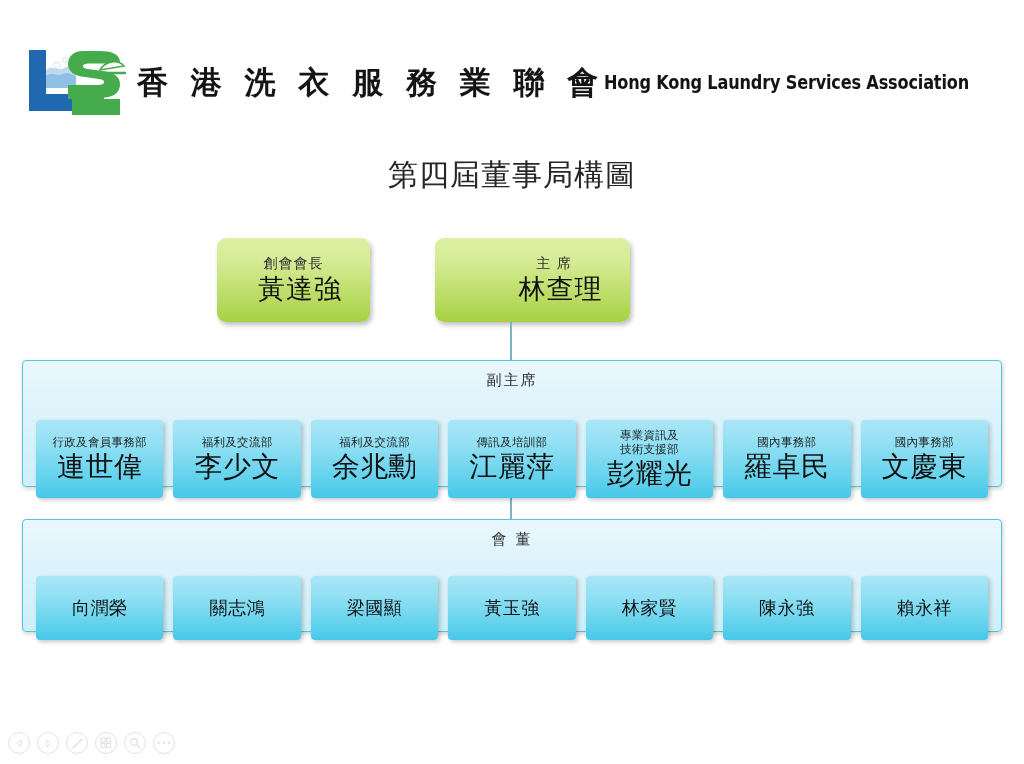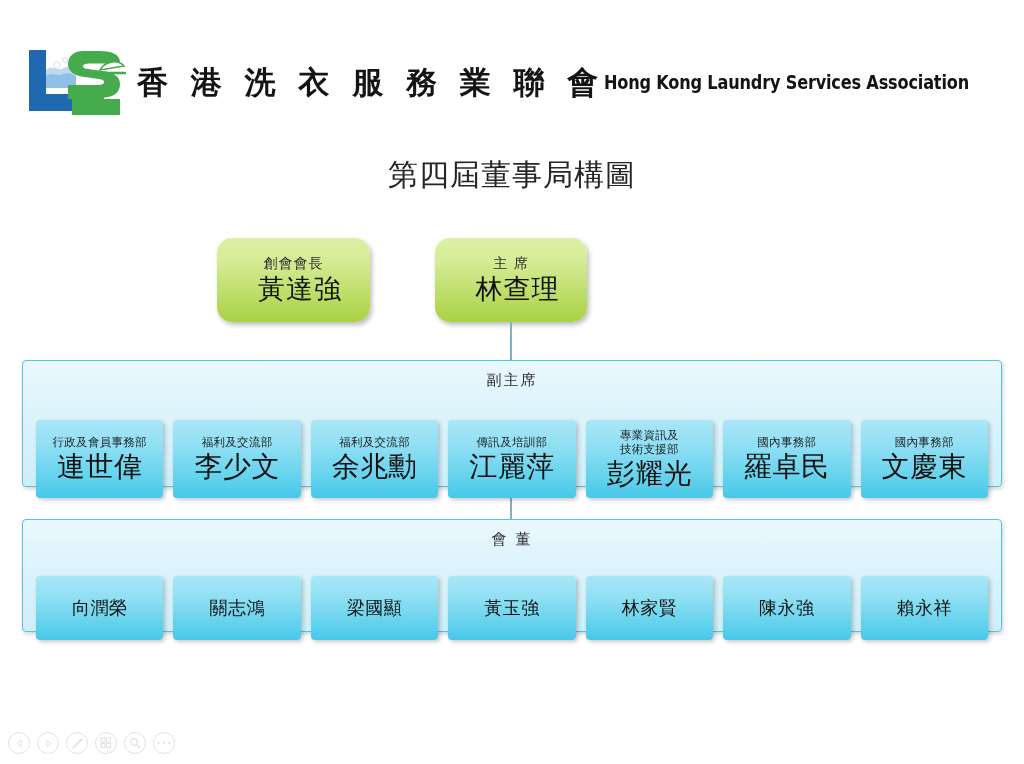--- a/index.html
+++ b/index.html
@@ -86,30 +86,30 @@
     position: absolute;
     left: 0;
     top: 238px;
     width: 1024px;
     height: 88px;
   }
   .green-box {
     position: absolute;
     top: 0;
     height: 84px;
-    border-radius: 15px;
+    border-radius: 9px;
     background: linear-gradient(to bottom, #dcf0a4 0%, #d4ec95 28%, #b6d95c 78%, #a8d143 100%);
     box-shadow: 2px 3px 5px rgba(0,0,0,0.26);
     display: flex;
     flex-direction: column;
     align-items: center;
     justify-content: center;
   }
   .green-box.founder { left: 217px; width: 153px; }
-  .green-box.chairman { left: 435px; width: 152px; }
+  .green-box.chairman { left: 435px; width: 152px; padding-left: 43px; }
 
   .role-label-sm {
     font-size: 14px;
     color: #2b2b2b;
     letter-spacing: 1px;
     line-height: 1.1;
     margin-bottom: 2px;
     font-family: "DejaVu Serif", "Liberation Serif", serif;
   }
   .person-name-lg {

